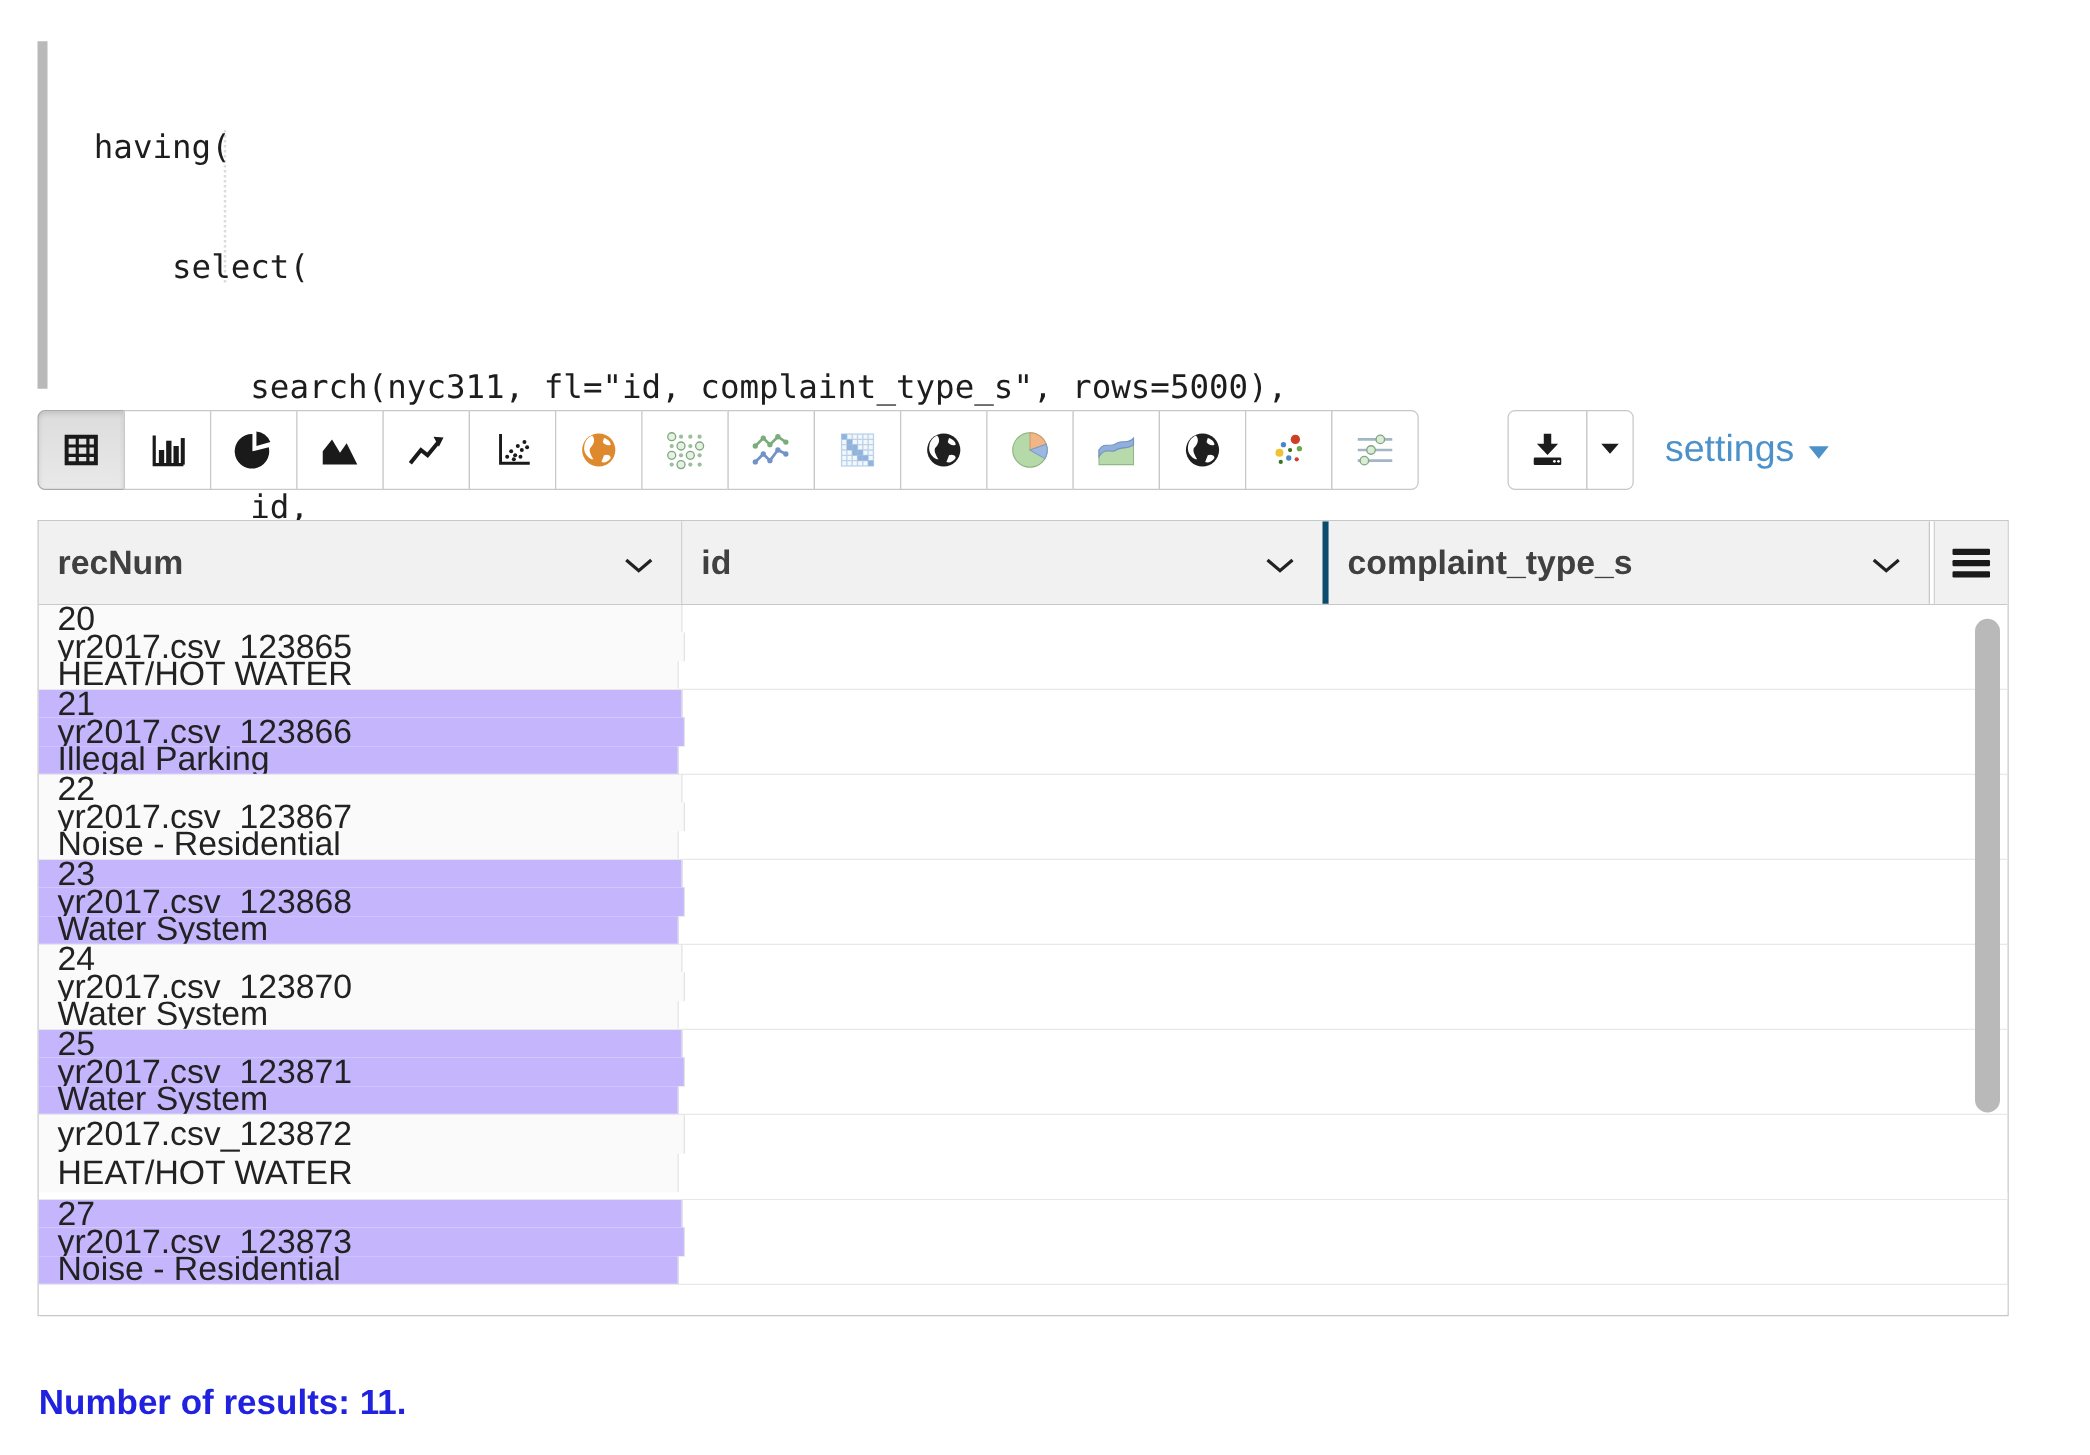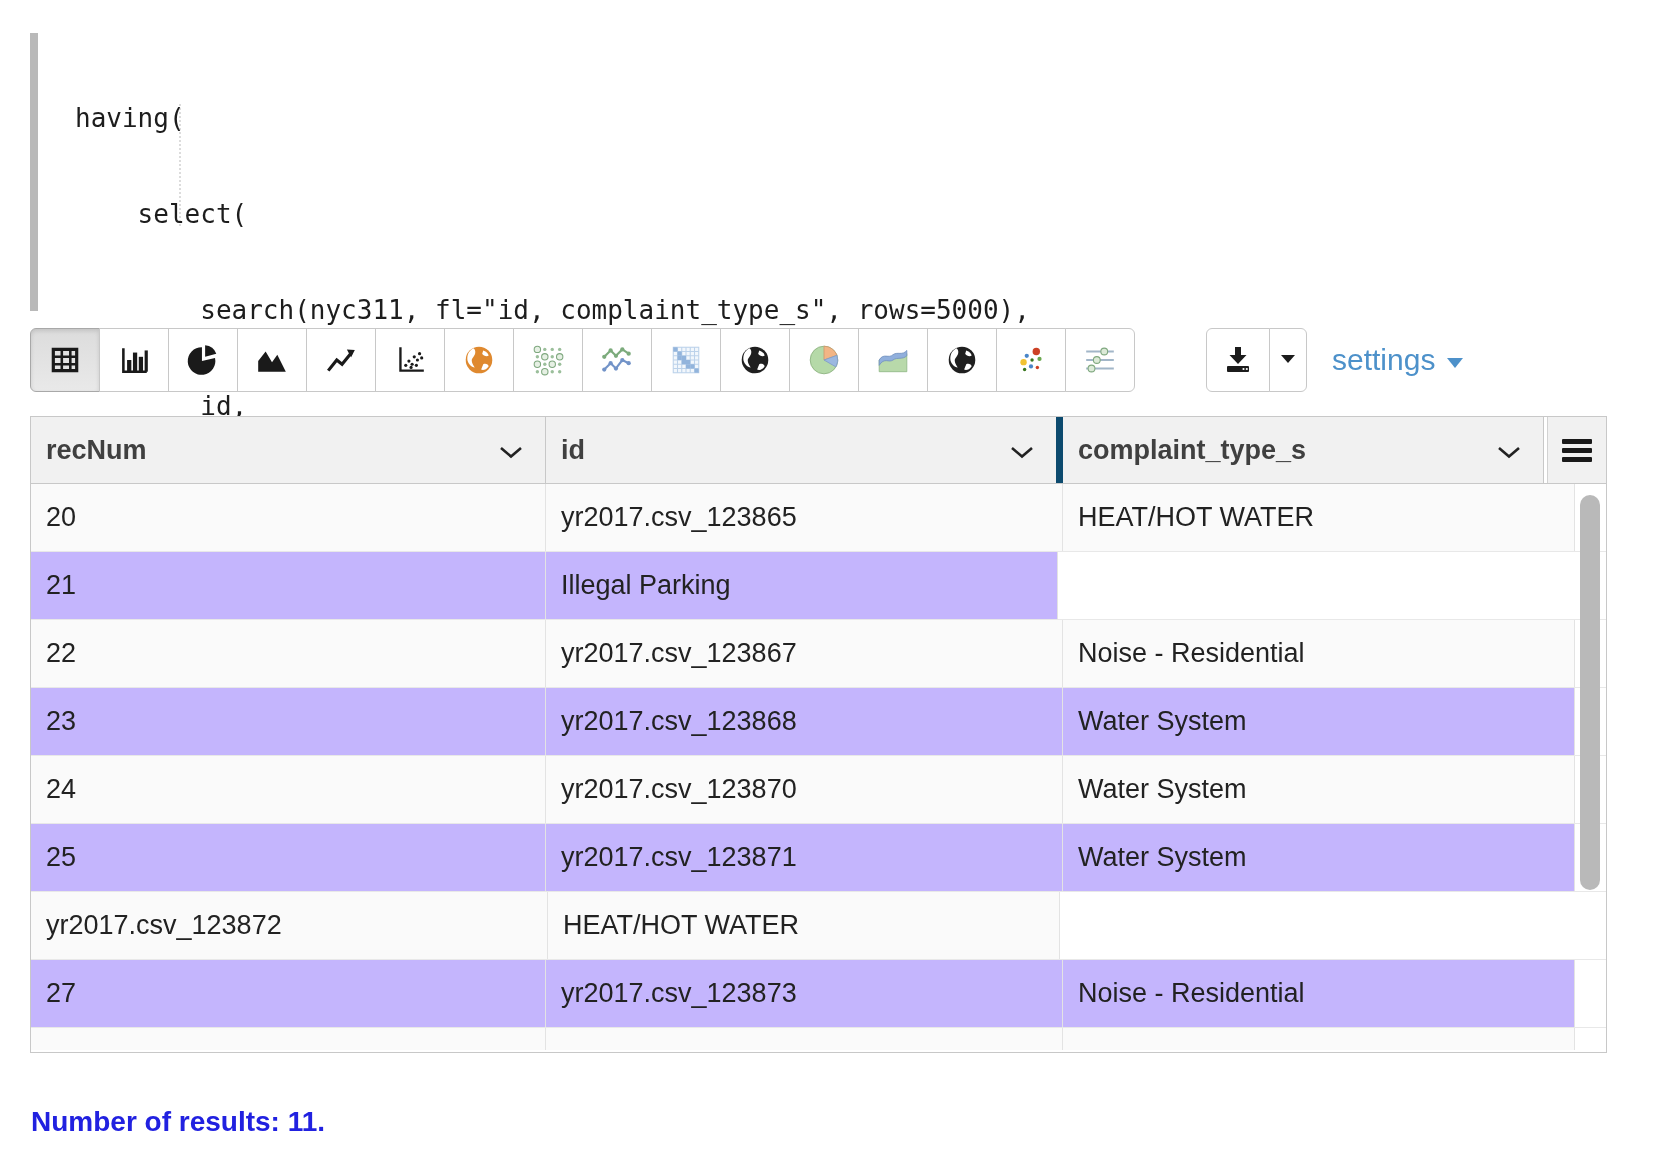--- a/index.html
+++ b/index.html
@@ -32,29 +32,29 @@
                    display:flex; align-items:flex-start; gap:10px; }
 
   
   #result-table { left:30px; top:416px; width:1577px; height:637px;
                   border:1px solid #c8c8c8; background:#fff; overflow:hidden; }
   .thead { display:flex; height:67px; border-bottom:1px solid #c8c8c8; }
   .th { background:#f1f1f1; display:flex; align-items:center; padding-left:15px;
         font-size:27px; font-weight:bold; color:#404040; cursor:pointer; }
   .th .chev { margin-left:auto; margin-right:22px; }
   .th-recnum { width:515px; border-right:1px solid #c8c8c8; }
-  .th-id { width:517px; border-right:7px solid #0c4a6e;justify-content:space-between; }
+  .th-id { width:517px; border-right:5px solid #0c4a6e;justify-content:space-between; }
   .th-complaint { width:481px; border-right:1px solid #c8c8c8;gap:10px; }
   .th-spacer { width:3px; background:#fff; }
   .th-menu { flex:1; background:#f1f1f1; border-left:1px solid #d2d2d2;
              display:flex; align-items:center; justify-content:center; cursor:pointer; }
   .hamburger span { display:block; width:30px; height:5px; background:#1a1a1a;
                     border-radius:1px; margin:4px 0; }
 
-  .trow { display:flex; height:68px; border-bottom:1px solid #e8e8e8; }
+  .trow { display:flex; height:68px; border-bottom:1px solid #e8e8e8;flex-direction:column; }
   .td { display:flex; align-items:center; padding-left:15px; font-size:27px; color:#222;
         background:#c4b5fd; overflow:hidden; white-space:nowrap; }
   .td-recnum { width:515px; border-right:1px solid #e3e3e3; }
   .td-id { width:517px; border-right:1px solid #e3e3e3; }
   .td-complaint { width:512px; border-right:1px solid #e3e3e3; }
   .gutter { flex:1; background:#fff; }
   .trow.stripe .td { background:#fafafa; }
   .trow-partial { height:22px; border-bottom:none; }
 
   #scroll-thumb { right:6px; top:78px; width:20px; height:395px;
@@ -349,20 +349,21 @@
   </div>
 
   <div class="trow stripe">
     <div class="td td-recnum">20</div>
     <div class="td td-id">yr2017.csv_123865</div>
     <div class="td td-complaint">HEAT/HOT WATER</div>
     <div class="gutter"></div>
   </div>
   <div class="trow">
     <div class="td td-recnum">21</div>
+    <div class="td td-id">yr2017.csv_123866</div>
     <div class="td td-complaint">Illegal Parking</div>
     <div class="gutter"></div>
   </div>
   <div class="trow stripe">
     <div class="td td-recnum">22</div>
     <div class="td td-id">yr2017.csv_123867</div>
     <div class="td td-complaint">Noise - Residential</div>
     <div class="gutter"></div>
   </div>
   <div class="trow">

